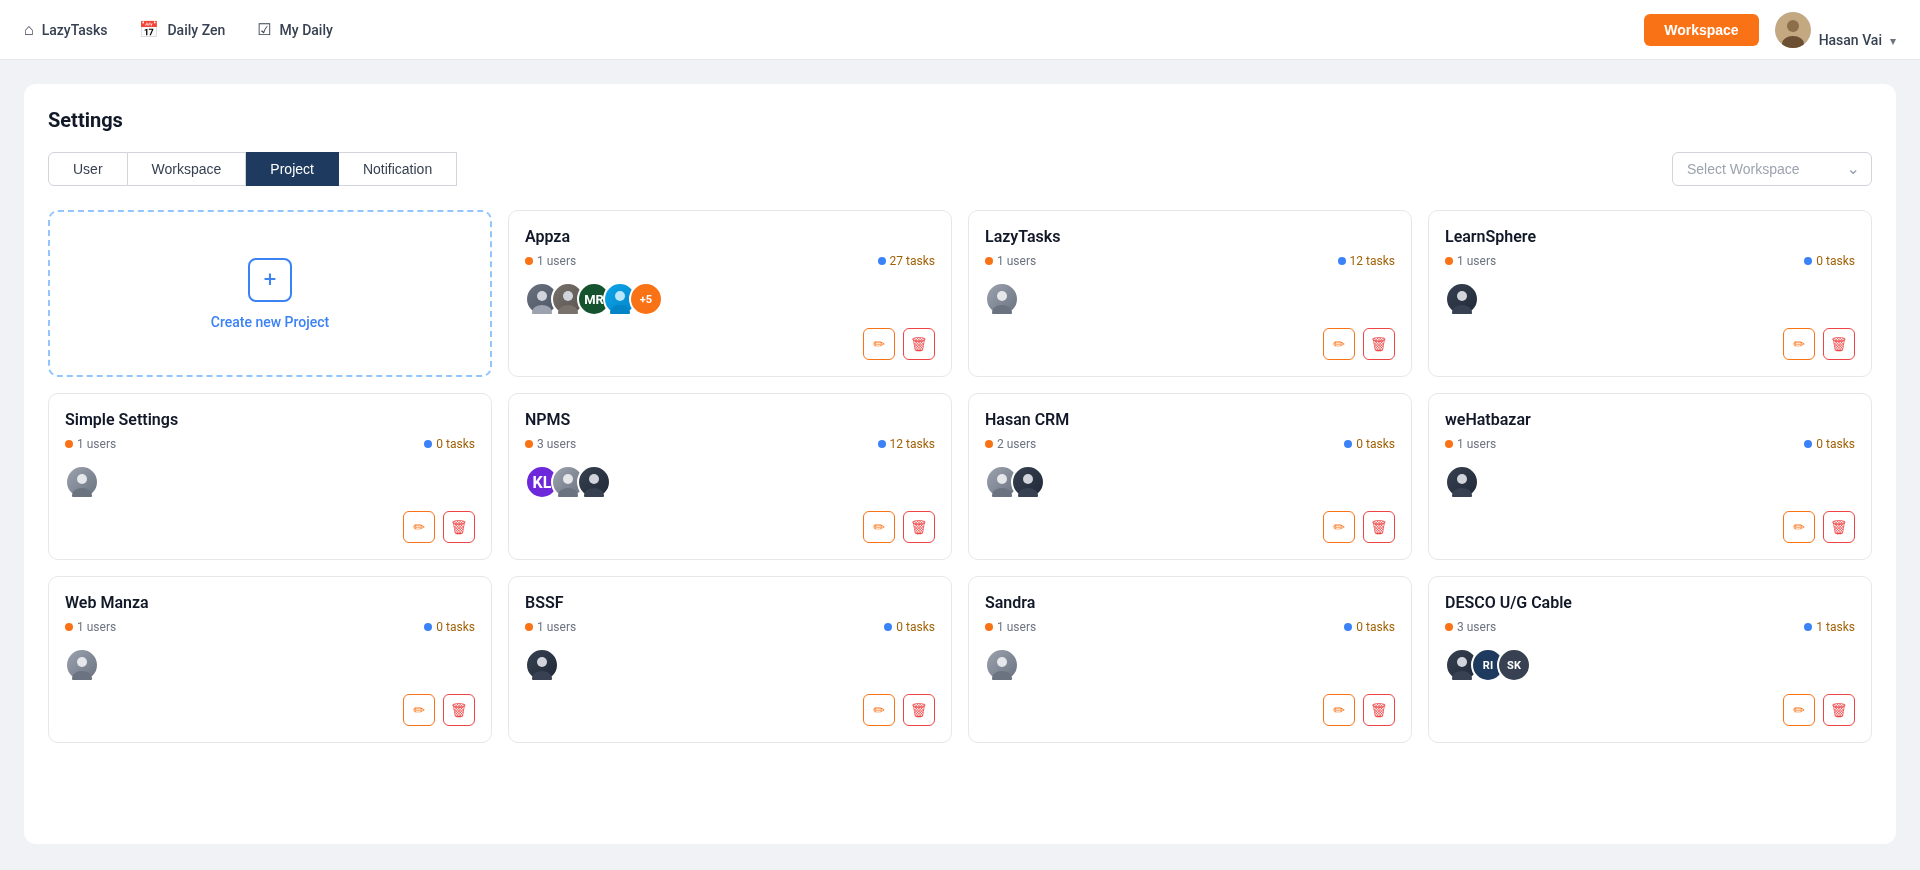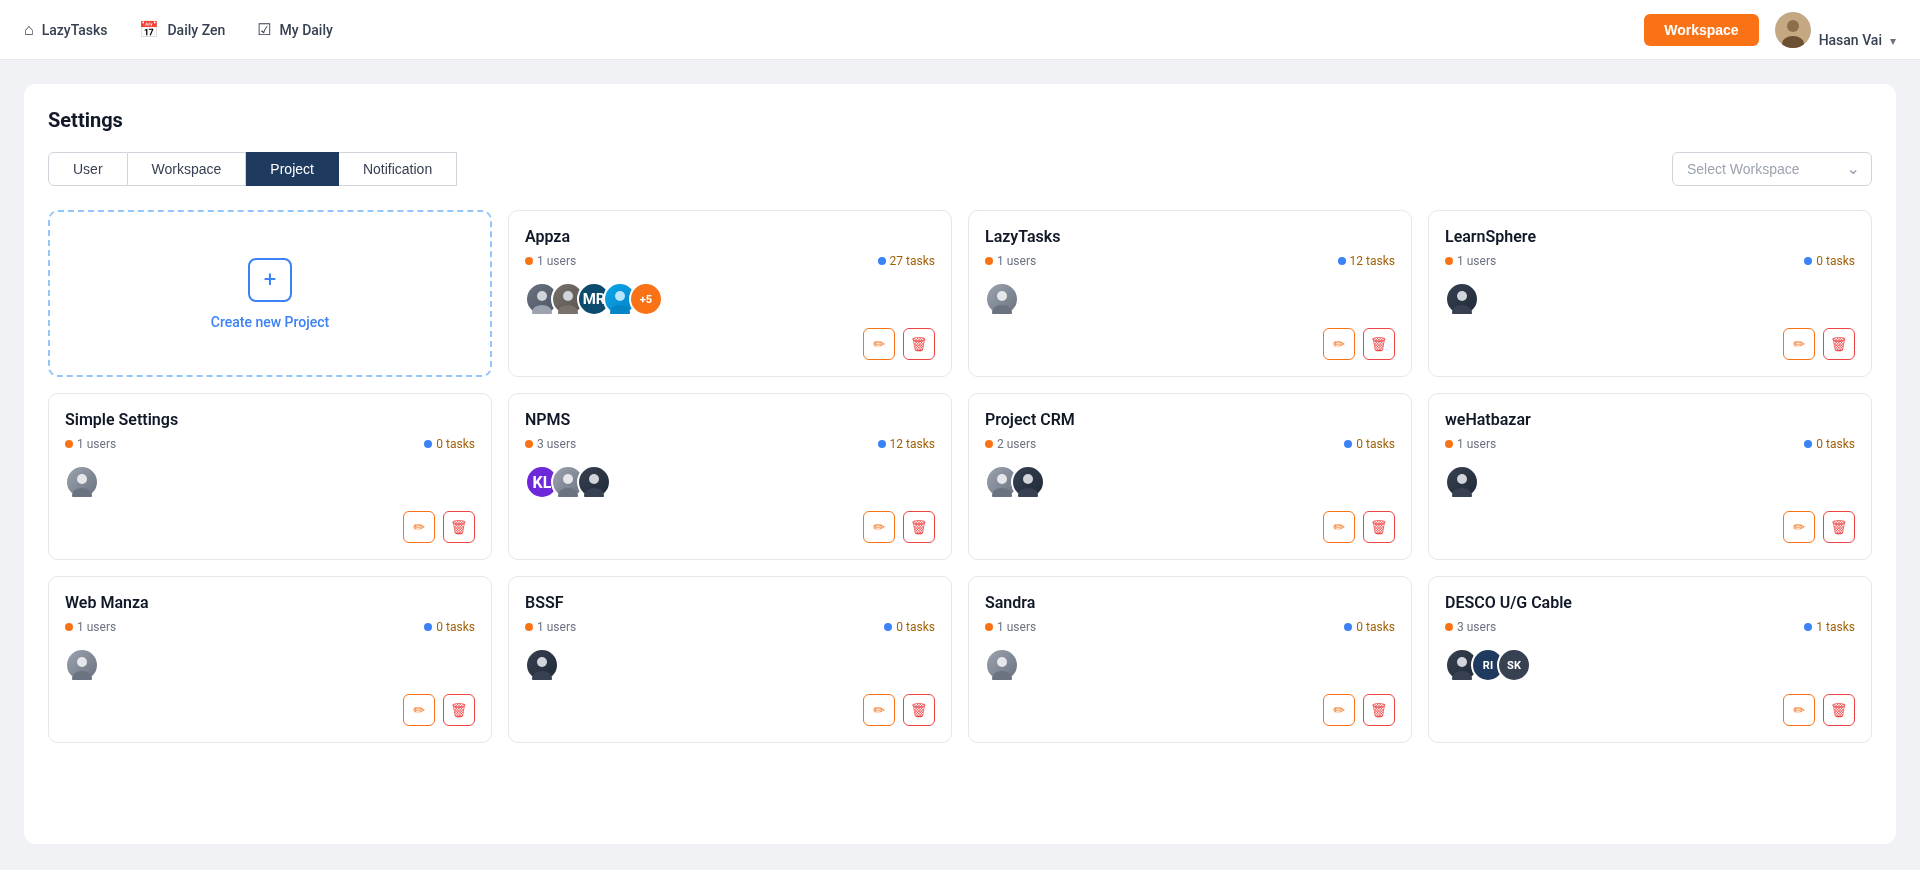--- a/index.html
+++ b/index.html
@@ -357,21 +357,21 @@
                 <circle cx="15" cy="12" r="5" fill="#d1d5db"></circle>
                 <ellipse cx="15" cy="28" rx="10" ry="7" fill="#9ca3af"></ellipse>
               </svg>
           </div>
           <div class="avatar-img-placeholder av2">
             <svg width="30" height="30" viewBox="0 0 30 30">
                 <circle cx="15" cy="12" r="5" fill="#d1d5db"></circle>
                 <ellipse cx="15" cy="28" rx="10" ry="7" fill="#78716c"></ellipse>
               </svg>
           </div>
-          <div class="avatar-img-placeholder av3" style="background:#0c4a6e;font-size:15px;font-weight:700;color:#fff;">MR</div>
+          <div class="avatar-img-placeholder av3" style="background:#14532d;font-size:13px;font-weight:700;color:#fff;">MR</div>
           <div class="avatar-img-placeholder av4">
             <svg width="30" height="30" viewBox="0 0 30 30">
                 <circle cx="15" cy="12" r="5" fill="#bae6fd"></circle>
                 <ellipse cx="15" cy="28" rx="10" ry="7" fill="#0284c7"></ellipse>
               </svg>
           </div>
           <div class="avatar-img-placeholder" style="background:#f97316;font-size:11px;font-weight:700;color:#fff;">+5</div>
         </div>
         <div class="card-actions">
           <button class="action-btn">✏</button>
@@ -493,21 +493,21 @@
           </div>
         </div>
         <div class="card-actions">
           <button class="action-btn">✏</button>
           <button class="action-btn action-btn-delete">🗑</button>
         </div>
       </div>
 
       <div class="project-card">
         <div class="project-card-header">
-          <span class="project-name">Project CRM</span>
+          <span class="project-name">Hasan CRM</span>
         </div>
         <div class="project-meta">
           <div class="meta-users">
             <span class="dot dot-orange"></span>
             <span>2 users</span>
           </div>
           <div class="meta-tasks">
             <span class="dot dot-blue"></span>
             <span>0 tasks</span>
           </div>

